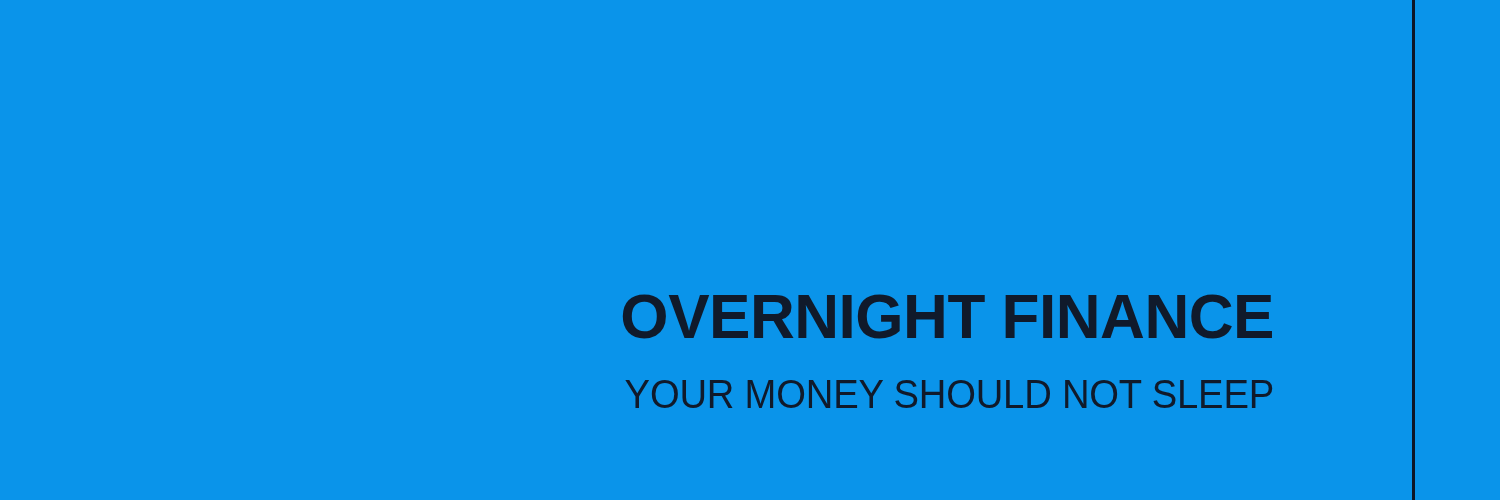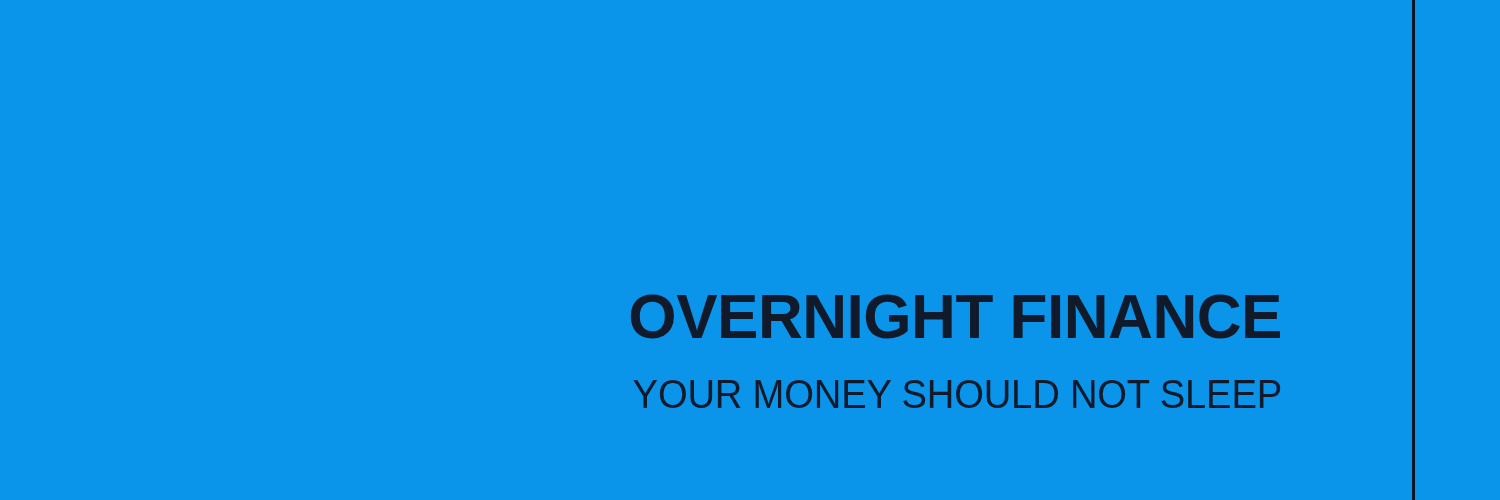--- a/index.html
+++ b/index.html
@@ -19,21 +19,21 @@
     position: relative;
     width: 1500px;
     height: 500px;
     background: #0a94ea;
     overflow: hidden;
   }
 
   
   .banner-main {
     position: absolute;
-    left: 16px;
+    left: 8px;
     top: 0;
     width: 1413px;
     height: 500px;
     box-sizing: border-box;
   }
 
   .brand-block {
     position: absolute;
     right: 147px;          
     top: 283px;

